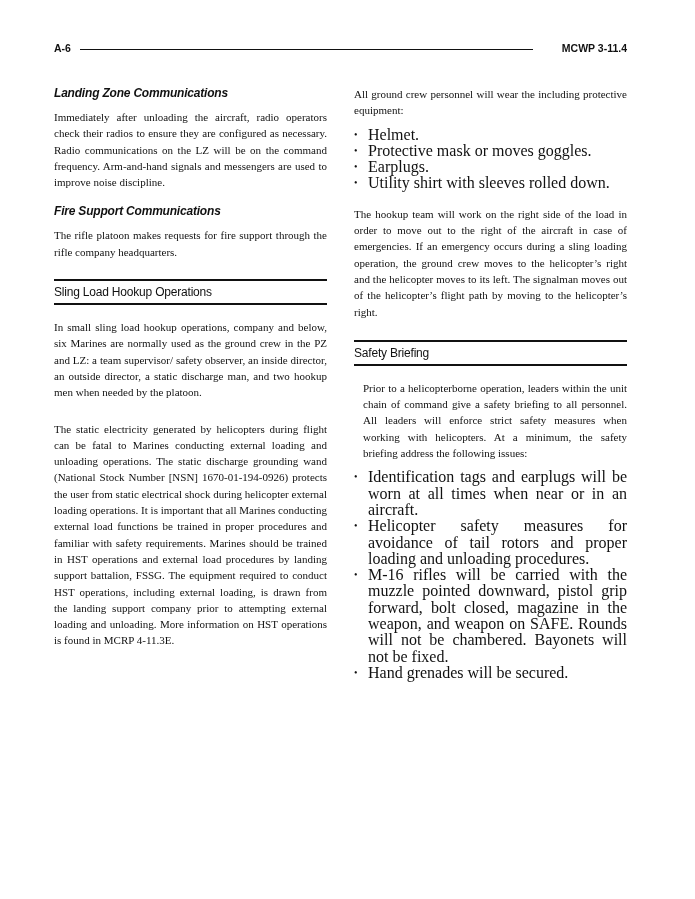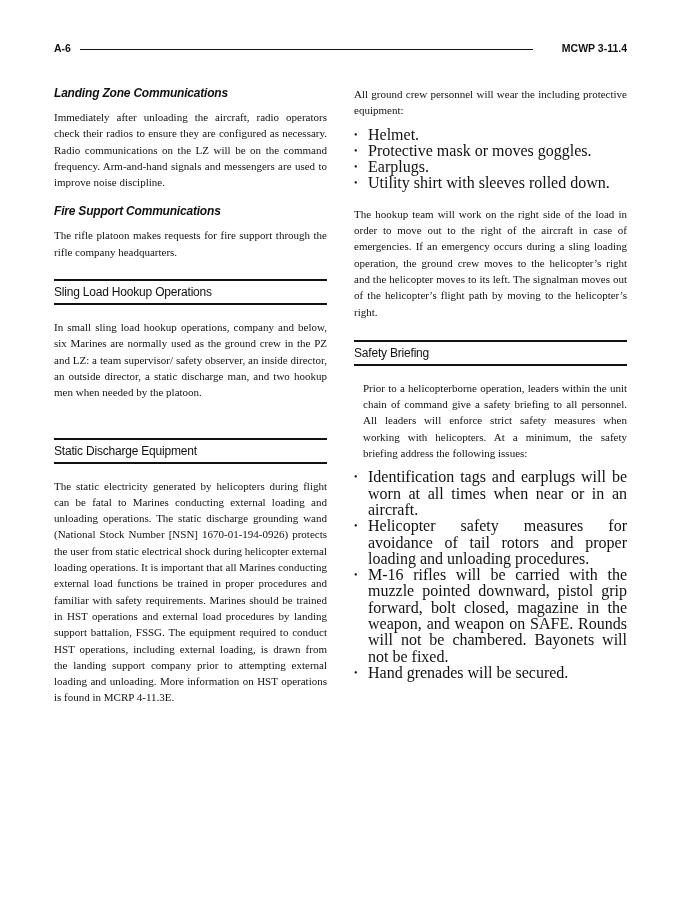--- a/index.html
+++ b/index.html
@@ -28,23 +28,22 @@
 </div>
 
 <div class="col left">
   <div class="sub">Landing Zone Communications</div>
   <p style="margin-bottom:14px;">Immediately after unloading the aircraft, radio operators check their radios to ensure they are configured as necessary. Radio communications on the LZ will be on the command frequency. Arm-and-hand signals and messengers are used to improve noise discipline.</p>
 
   <div class="sub">Fire Support Communications</div>
   <p style="margin-bottom:19px;">The rifle platoon makes requests for fire support through the rifle company headquarters.</p>
 
   <div class="major">Sling Load Hookup Operations</div>
-  <p style="margin-bottom:37px;">In small sling load hookup operations, company and below, six Marines are normally used as the ground crew in the PZ and LZ: a team supervisor/ safety observer, an inside director, an outside director, a static discharge man, and two hookup men when needed by the platoon.</p>
+  <p style="margin-bottom:20px;">In small sling load hookup operations, company and below, six Marines are normally used as the ground crew in the PZ and LZ: a team supervisor/ safety observer, an inside director, an outside director, a static discharge man, and two hookup men when needed by the platoon.</p>
 
-  <div class="major">Static Discharge Equipment</div>
   <p>The static electricity generated by helicopters during flight can be fatal to Marines conducting external loading and unloading operations. The static discharge grounding wand (National Stock Number [NSN] 1670-01-194-0926) protects the user from static electrical shock during helicopter external loading operations. It is important that all Marines conducting external load functions be trained in proper procedures and familiar with safety requirements. Marines should be trained in HST operations and external load procedures by landing support battalion, FSSG. The equipment required to conduct HST operations, including external loading, is drawn from the landing support company prior to attempting external loading and unloading. More information on HST operations is found in MCRP 4-11.3E.</p>
 </div>
 
 <div class="col right">
   <p style="margin-bottom:8px;">All ground crew personnel will wear the including protective equipment:</p>
   <ul style="margin-bottom:14px;">
     <li>Helmet.</li>
     <li>Protective mask or moves goggles.</li>
     <li>Earplugs.</li>
     <li>Utility shirt with sleeves rolled down.</li>

